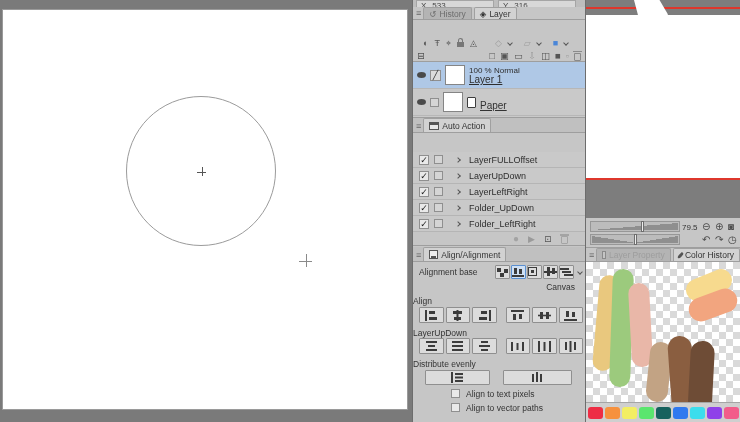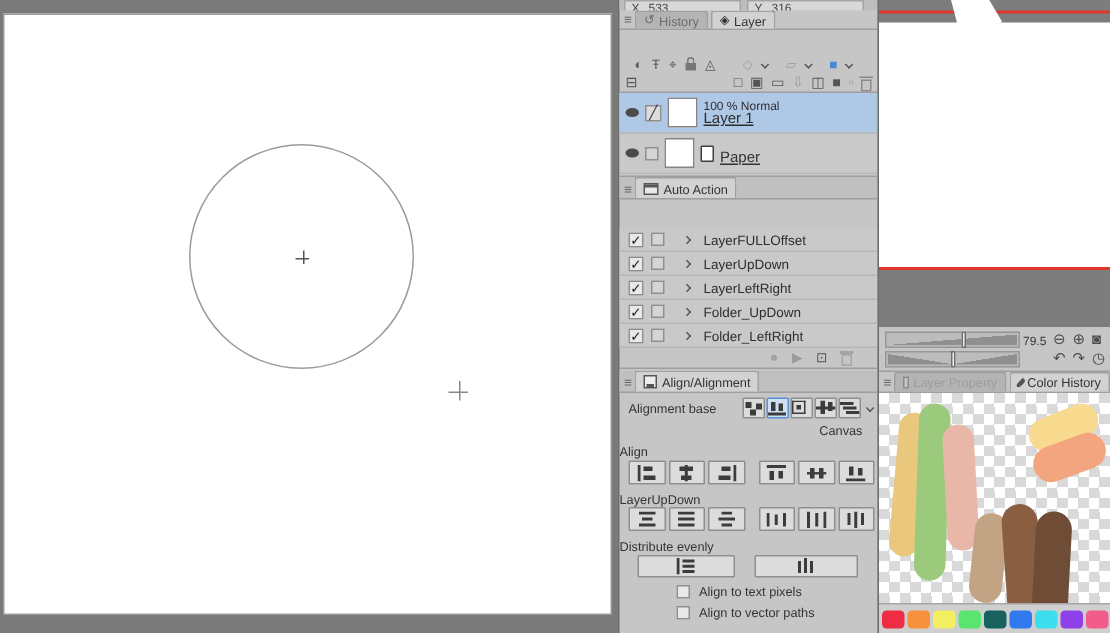--- a/index.html
+++ b/index.html
@@ -82,21 +82,21 @@
   .basebtn{width:15px;height:14px;margin-right:1px;}
   .basebtn.sel{background:#cfe0f4;border-color:#5a8fd0;}
   .al-canvas{position:absolute;top:282px;right:10px;font-size:8.5px;color:#333;}
   .sectlabel{position:absolute;left:0;font-size:8.5px;color:#333;}
   .btnrow{position:absolute;left:6px;right:0;height:16px;display:flex;}
   .albtn{width:25px;height:16px;margin-right:2px;}
   .btnrow .albtn:nth-child(4){margin-left:7px;}
   .evbtn{height:15px;margin-right:13px;}
   .evbtn:nth-child(1){width:66px;}
   .evbtn:nth-child(2){width:70px;}
-  .cbrow{position:absolute;left:10px;display:flex;align-items:flex-end;gap:6px;font-size:8.5px;color:#333;padding-left:28px;}
+  .cbrow{position:absolute;left:10px;display:flex;align-items:flex-start;gap:6px;font-size:8.5px;color:#333;padding-left:28px;}
 
   
   .preview{position:absolute;top:0;left:0;right:0;height:218px;background:#7d7d7d;}
   .pwhite{position:absolute;top:15px;left:0;right:0;height:163px;background:#fff;}
   .redline{position:absolute;left:0;right:0;height:2px;background:#de372c;}
   .parrow{position:absolute;left:48px;top:0;width:34px;height:36px;background:#fff;clip-path:polygon(0 0,75% 0,100% 40%,28% 100%);z-index:3;}
   .navrow{position:absolute;top:218px;left:0;right:0;height:30px;border-bottom:1px solid #9e9e9e;}
   .slider{position:absolute;left:4px;width:90px;height:11px;background:#bcbcbc;border:1px solid #979797;}
   .slider .fill{position:absolute;inset:1px;background:linear-gradient(to top left,#8f8f8f 50%,transparent 50%);}
   .slider .fill2a{position:absolute;left:1px;top:1px;bottom:1px;width:44px;background:linear-gradient(to top right,#8f8f8f 50%,transparent 50%);}

